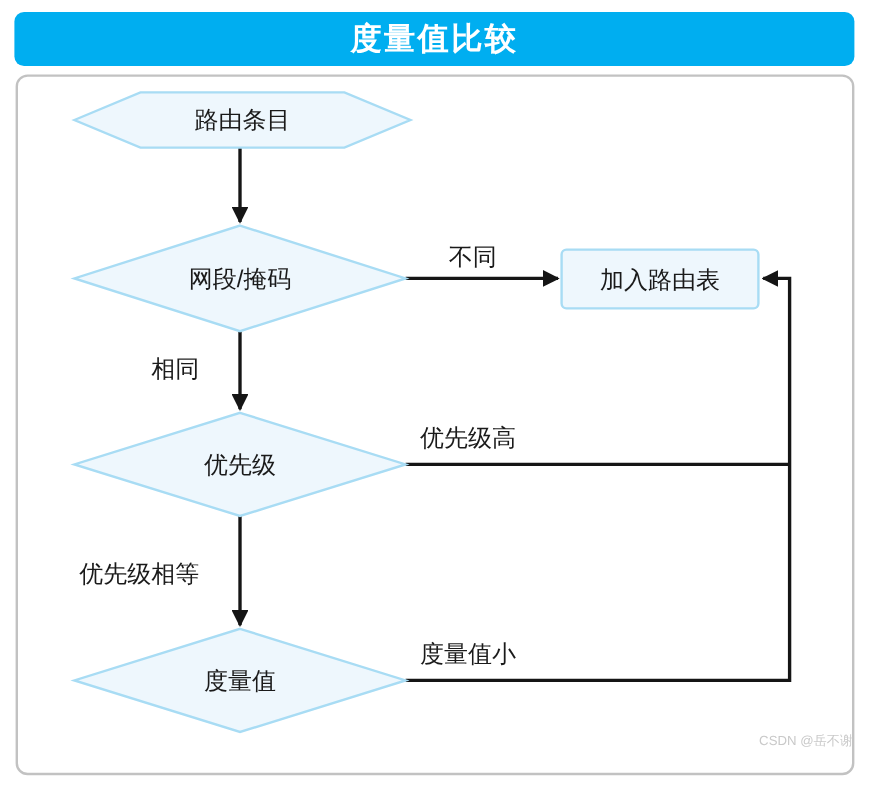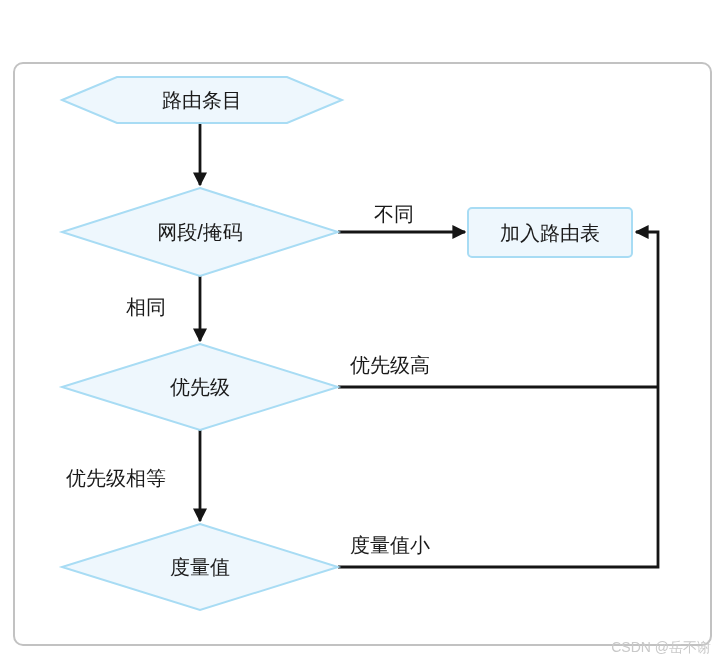--- a/index.html
+++ b/index.html
@@ -34,29 +34,32 @@
 
   .node-shape{fill:var(--node-fill);stroke:var(--node-stroke);stroke-width:2;}
   .edge-line{stroke:var(--line);stroke-width:2.8;fill:none;}
   .arrowhead-path{fill:var(--line);}
   .node-label{fill:var(--text);font-size:20px;text-anchor:middle;
     font-family:"Liberation Sans","DejaVu Sans",sans-serif;}
   .edge-label{fill:var(--text);font-size:20px;
     font-family:"Liberation Sans","DejaVu Sans",sans-serif;}
 
   .watermark{
-    position:absolute;right:14px;top:639px;
-    color:var(--watermark);font-size:14px;
+    position:absolute;right:14px;top:610px;
+    color:var(--watermark);font-size:11px;
   }
 </style>
 </head>
 <body>
 
 <div class="stage">
 
+  <div class="header-bar">
+    <span class="header-title">度量值比较</span>
+  </div>
 
   <div class="panel"></div>
 
   <svg class="flow" viewBox="0 0 725 662">
     <defs>
       <marker id="arrow" viewBox="0 0 10 10" refX="9" refY="5" markerWidth="5" markerHeight="5" orient="auto-start-reverse">
         <path class="arrowhead-path" d="M0,0 L10,5 L0,10 z"></path>
       </marker>
     </defs>
 

